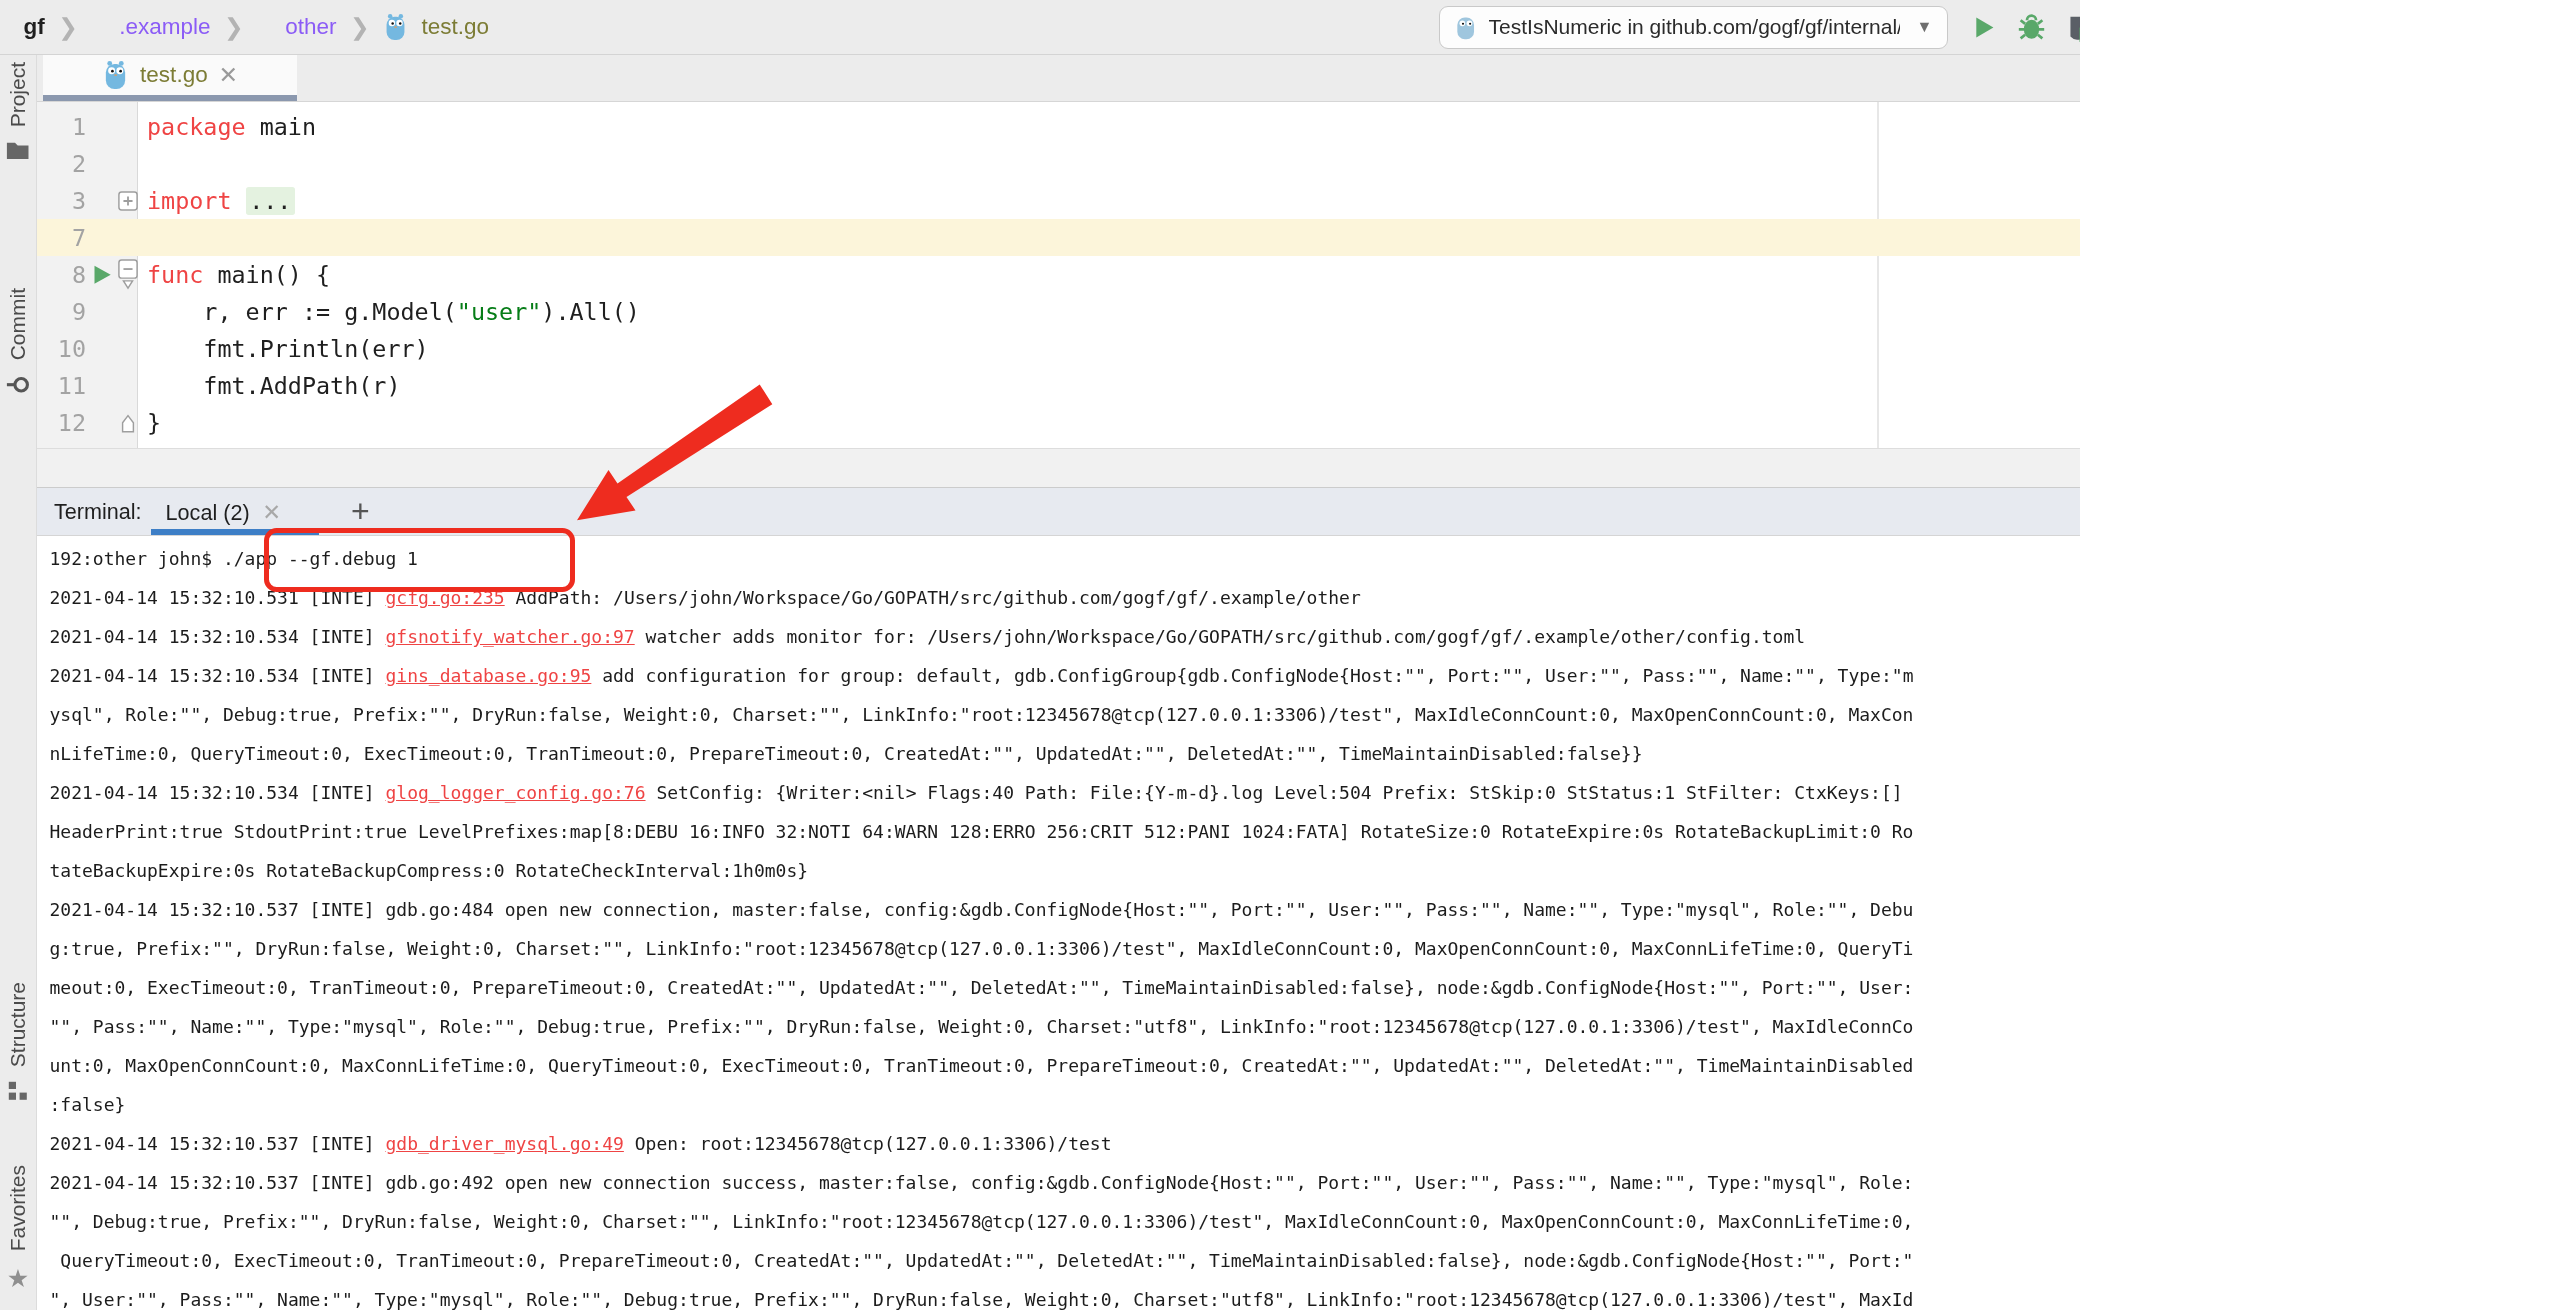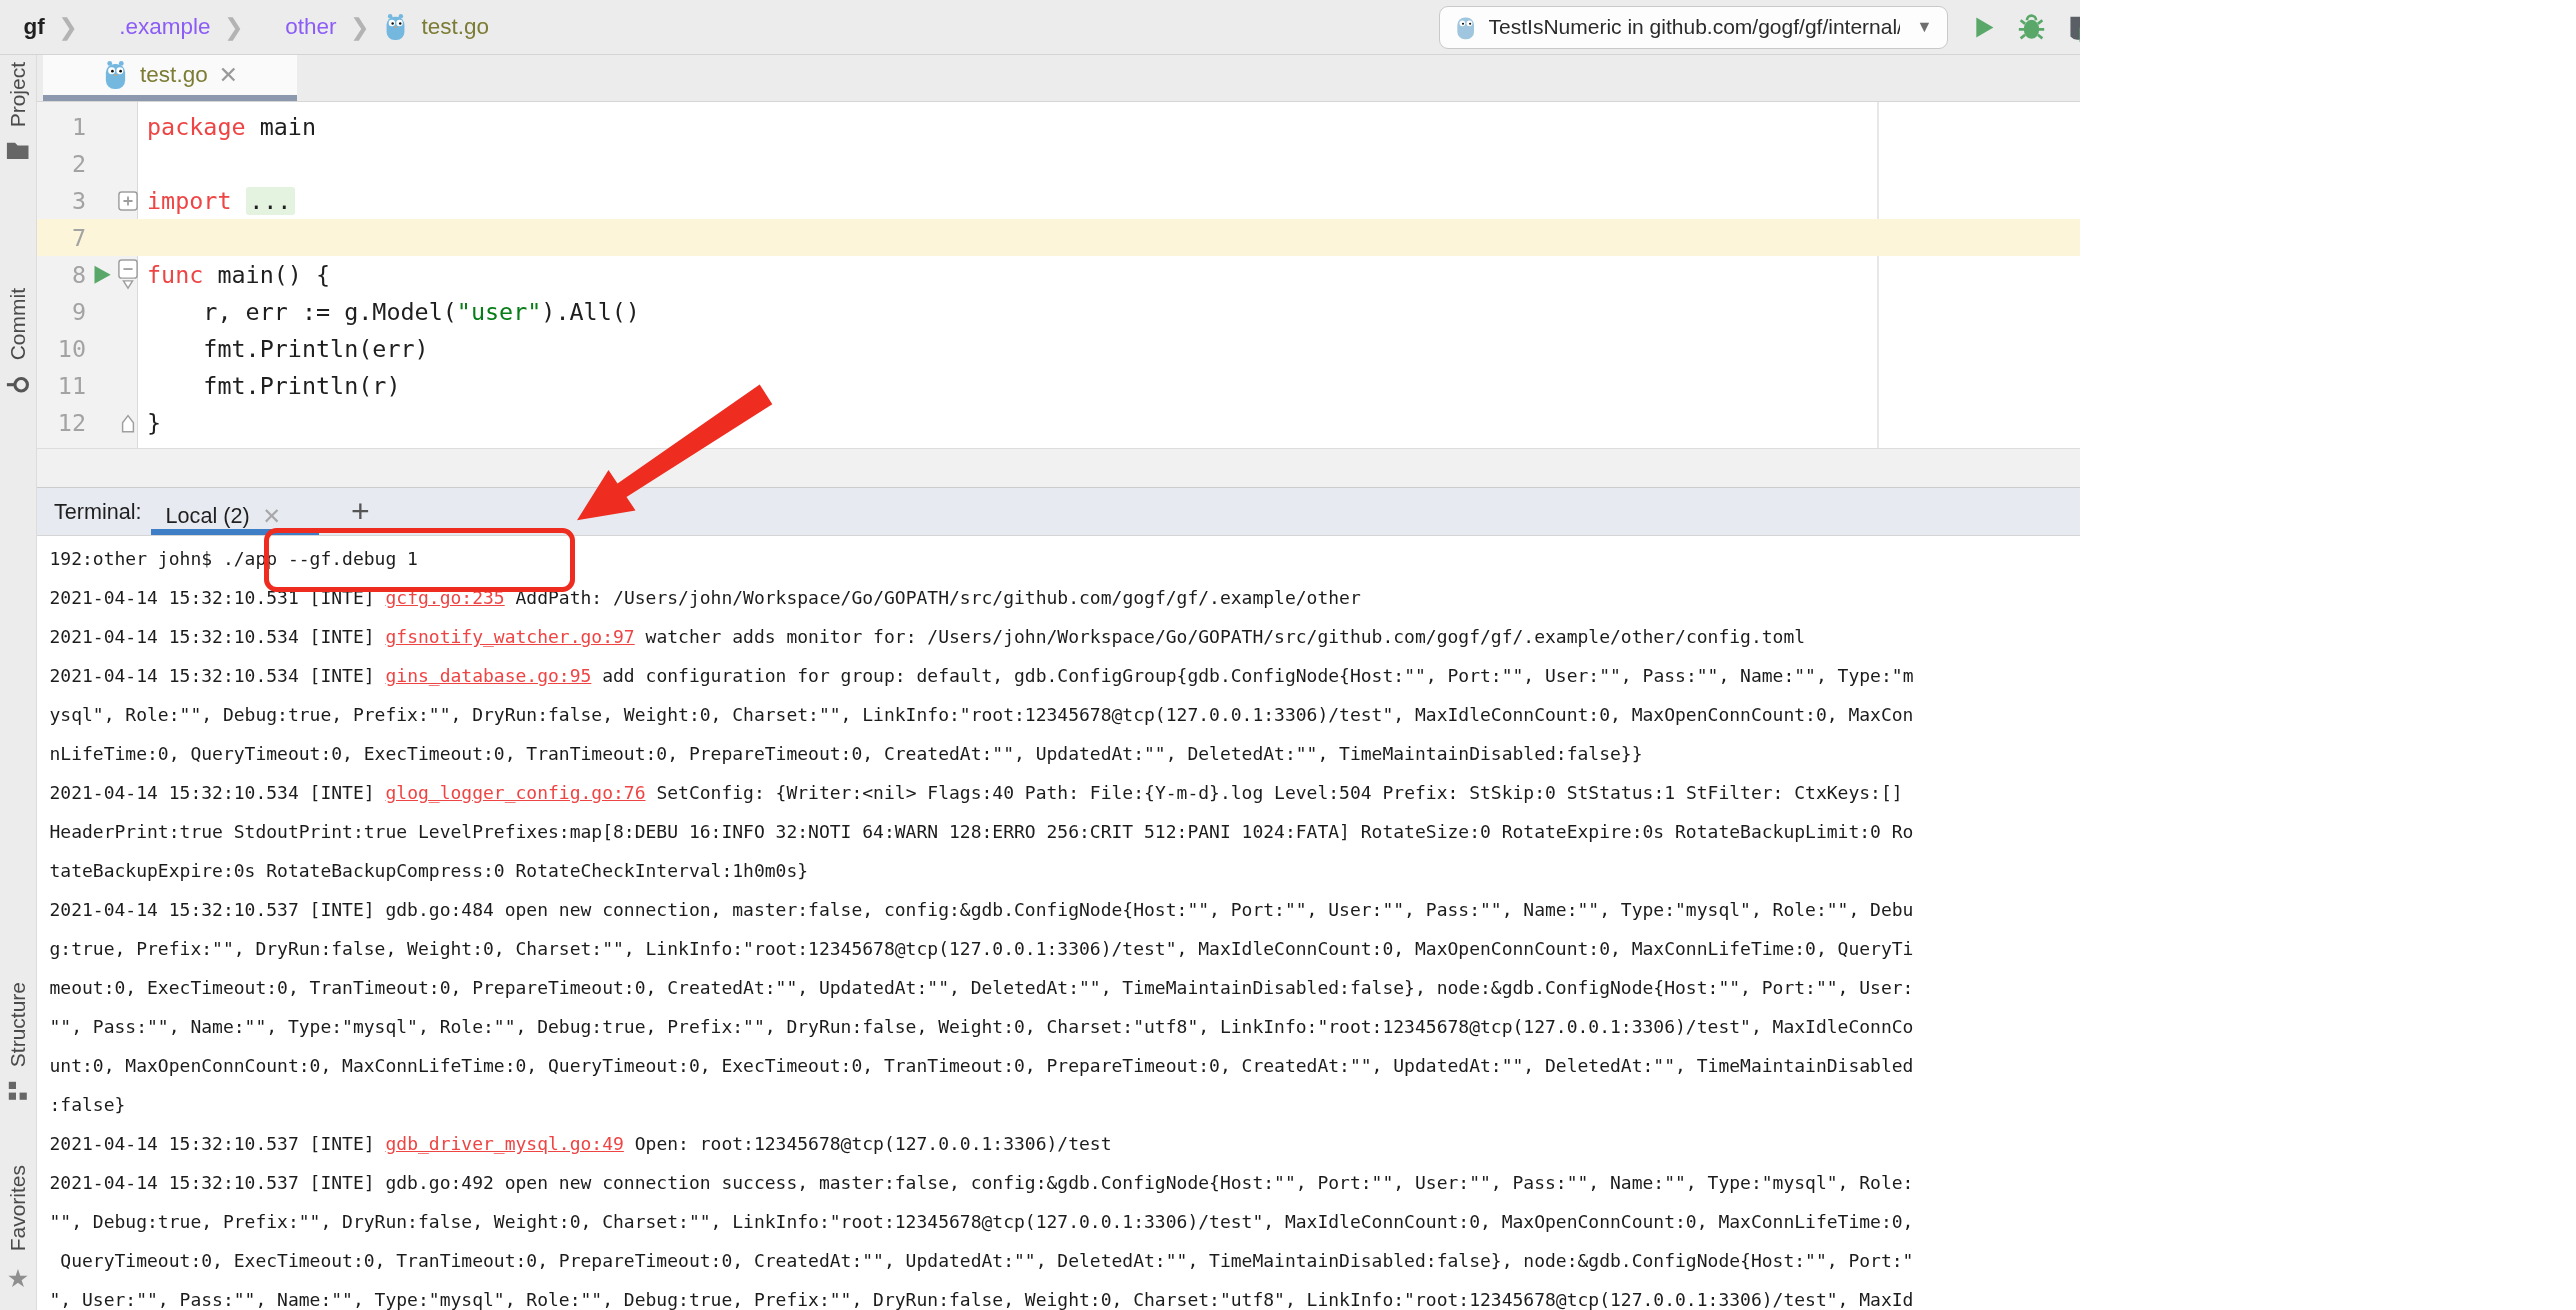--- a/index.html
+++ b/index.html
@@ -54,21 +54,21 @@
   .echeck{position:absolute;left:2471px;top:12.6px;}
   .escroll{position:absolute;left:2488px;top:54px;width:12.6px;height:153px;background:#c6c6c6;border-radius:6.3px;}
   .estripe-mark{position:absolute;left:2486px;top:108px;width:18px;height:40px;background:#ece5c3;}
   
   .splitter{position:absolute;left:36px;top:448px;width:2504px;height:39px;background:#f1f1f1;
             border-top:0.9px solid #ddd;z-index:2;}
   
   .termbar{position:absolute;left:36px;top:487px;width:2504px;height:47px;background:#e7eaf0;
            border-top:0.9px solid #cccccc;border-bottom:0.9px solid #d5d5d5;z-index:3;}
   .termlabel{position:absolute;left:18px;top:0;height:47px;display:flex;align-items:center;font-size:21.6px;color:#1f1f1f;}
-  .termtab{position:absolute;left:117px;top:15px;height:47px;display:flex;gap:12.6px;padding:0 12.6px;font-size:21.6px;}
+  .termtab{position:absolute;left:117px;top:1px;height:47px;display:flex;align-items:center;gap:12.6px;padding:0 12.6px;font-size:21.6px;}
   .termtab-underline{position:absolute;left:115px;top:41px;width:168px;height:6.3px;background:#3d7ec6;}
   .termtab-close{color:#a8a8a8;font-size:22.5px;}
   .term-plus{position:absolute;left:315px;top:0;height:47px;display:flex;align-items:center;font-size:32px;color:#555;}
   .term-gear{position:absolute;left:2426px;top:0;height:47px;display:flex;align-items:center;font-size:29px;color:#666;}
   .term-min{position:absolute;left:2480px;top:21.6px;width:31px;height:5.4px;background:#6a6a6a;border-radius:2.7px;}
   
   .termbody{position:absolute;left:36px;top:534px;width:2504px;height:777px;background:#fff;z-index:2;}
   .tlines{position:absolute;left:13.5px;top:5.4px;}
   .tline{height:39px;display:flex;align-items:center;white-space:pre;
          font-family:"DejaVu Sans Mono",monospace;font-size:18px;color:#1c1c1c;}
@@ -328,21 +328,21 @@
         <div class="crow">
           <span class="lnum">10</span>
           <span class="runcol"></span>
           <span class="foldcol"></span>
           <span class="ctext"><span>    fmt.Println(err)</span></span>
         </div>
         <div class="crow">
           <span class="lnum">11</span>
           <span class="runcol"></span>
           <span class="foldcol"></span>
-          <span class="ctext"><span>    fmt.Println(r)</span></span>
+          <span class="ctext"><span>    fmt.AddPath(r)</span></span>
         </div>
         <div class="crow">
           <span class="lnum">12</span>
           <span class="runcol"></span>
           <span class="foldcol">
             <svg width="20" height="21.6" viewBox="0 0 22 24">
               <path d="M5 12 L11 4 L17 12 V22 H5 Z" fill="#fff" stroke="#9e9e9e" stroke-width="1.6"></path>
             </svg>
           </span>
           <span class="ctext"><span>}</span></span>

